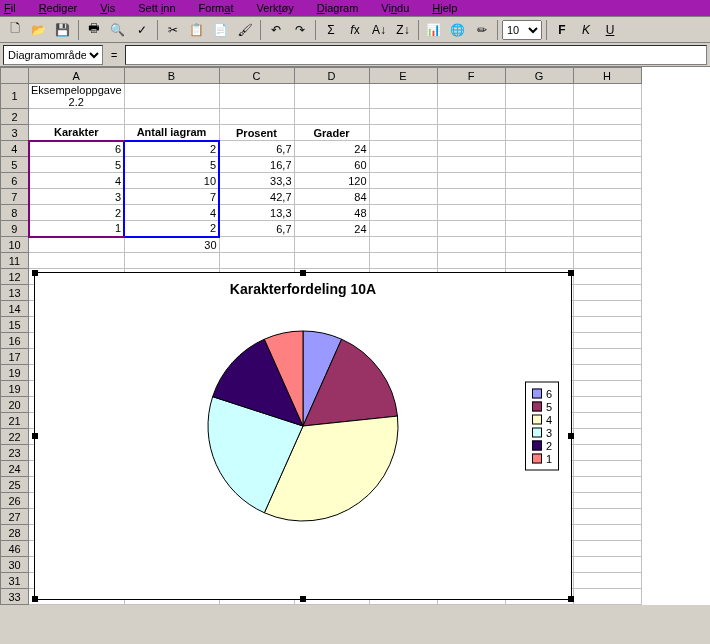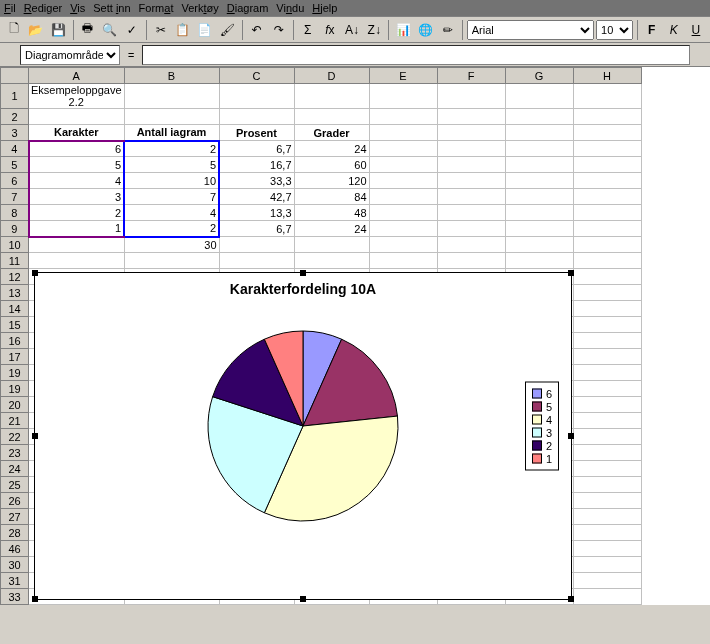--- a/index.html
+++ b/index.html
@@ -1,25 +1,25 @@
 <!DOCTYPE html>
 <html><head>
 <meta charset="utf-8">
 <style>
 * { box-sizing: border-box; margin: 0; padding: 0; }
 body { font-family: Arial, sans-serif; font-size: 11px; background: #d4d0c8; width: 710px; height: 644px; overflow: hidden; }
-.menubar { background: #737373; padding: 2px 4px; display: flex; gap: 8px; border-bottom: 1px solid #808080; }
+.menubar { background: #a21caf; padding: 2px 4px; display: flex; gap: 23px; border-bottom: 1px solid #808080; }
 .menubar span { cursor: default; }
 .menubar span u { text-decoration: underline; }
 .toolbar { background: #d4d0c8; padding: 2px 4px; display: flex; align-items: center; gap: 2px; border-bottom: 1px solid #808080; height: 26px; }
 .tb-btn { width: 22px; height: 22px; border: 1px solid #d4d0c8; display: flex; align-items: center; justify-content: center; font-size: 12px; cursor: default; }
 .sep { width: 1px; height: 20px; background: #808080; margin: 0 2px; }
 .font-select { height: 20px; font-size: 11px; width: 140px; }
 .size-select { height: 20px; font-size: 11px; width: 40px; }
-.formula-bar { background: #d4d0c8; padding: 2px 20px; display: flex; align-items: center; gap: 4px; border-bottom: 1px solid #808080; height: 24px; }
+.formula-bar { background: #d4d0c8; padding: 2px 3px; display: flex; align-items: center; gap: 4px; border-bottom: 1px solid #808080; height: 24px; }
 .name-box { width: 100px; height: 20px; font-size: 11px; background: #fff; border: 1px inset #808080; }
 .fx { width: 14px; text-align: center; font-style: italic; }
 .formula-input { flex: 1; height: 20px; border: 1px inset #808080; background: #fff; }
 .sheet-area { position: relative; background: #fff; width: 710px; }
 .grid { border-collapse: collapse; table-layout: fixed; }
 .grid th { background: #d4d0c8; border: 1px solid #808080; font-weight: normal; font-size: 11px; height: 16px; text-align: center; }
 .grid td { border: 1px solid #c0c0c0; height: 16px; font-size: 11px; padding: 0 2px; background: #fff; }
 .rowhdr { background: #d4d0c8 !important; border: 1px solid #808080 !important; text-align: center; width: 28px; }
 .corner { background: #d4d0c8; border: 1px solid #808080; width: 28px; }
 .colA { width: 75px; } .colB { width: 95px; } .colC { width: 75px; } .colD { width: 75px; }
@@ -71,23 +71,20 @@
   <div class="sep"></div>
   <div class="tb-btn">Σ</div>
   <div class="tb-btn"><i>f</i>x</div>
   <div class="tb-btn">A↓</div>
   <div class="tb-btn">Z↓</div>
   <div class="sep"></div>
   <div class="tb-btn">📊</div>
   <div class="tb-btn">🌐</div>
   <div class="tb-btn">✏</div>
   <div class="sep"></div>
-  <select class="font-select">
-    <option>Arial</option>
-  </select>
   <select class="size-select">
     <option>10</option>
   </select>
   <div class="sep"></div>
   <div class="tb-btn bold">F</div>
   <div class="tb-btn" style="font-style:italic">K</div>
   <div class="tb-btn" style="text-decoration:underline">U</div>
 </div>
 
 <div class="formula-bar">

